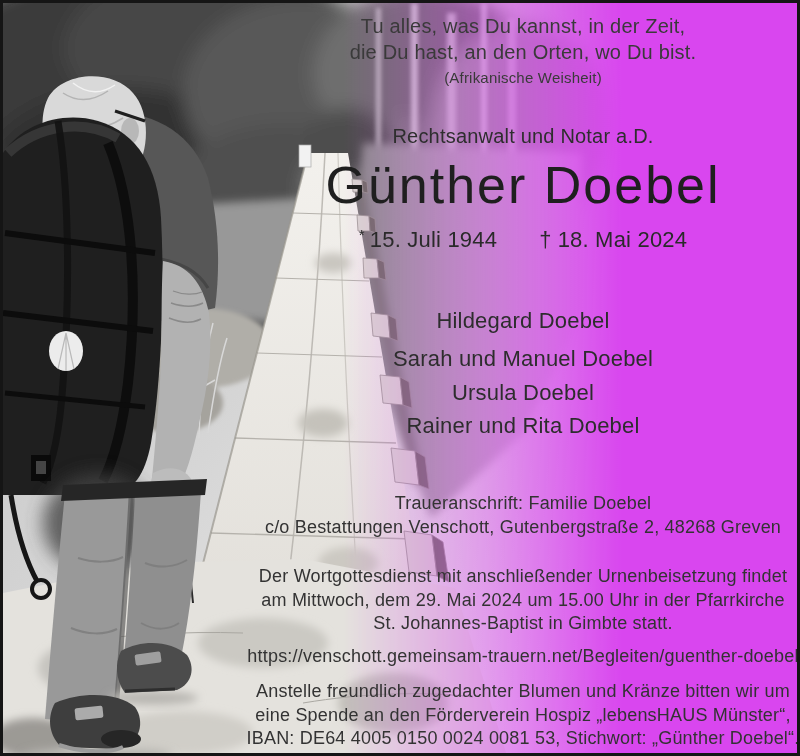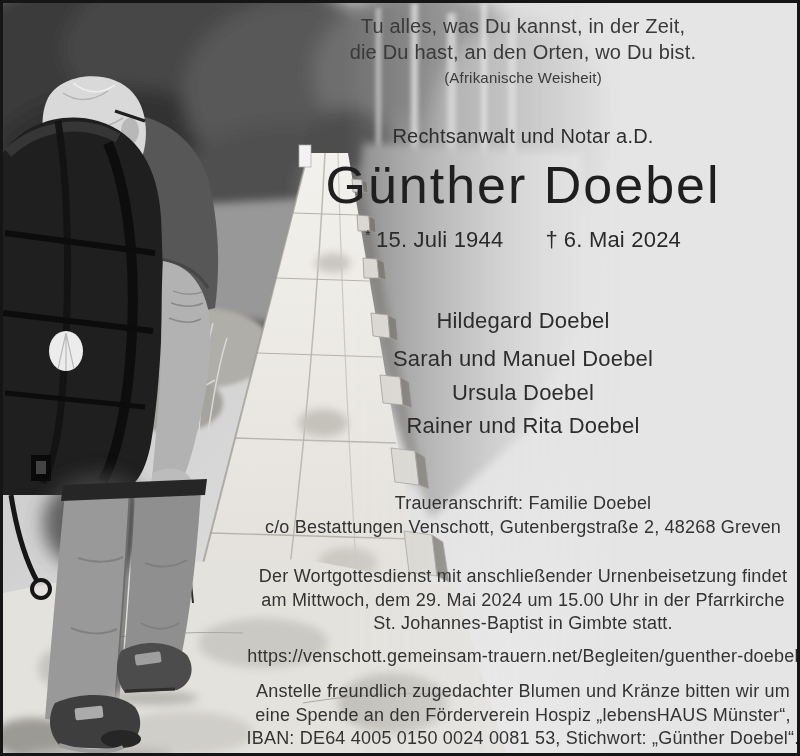--- a/index.html
+++ b/index.html
@@ -2,21 +2,21 @@
 <html><head>
 <meta charset="utf-8">
 <style>
   * { box-sizing: border-box; }
   html, body { margin: 0; padding: 0; background: #ffffff; }
   .notice {
     position: relative;
     width: 800px;
     height: 756px;
     border: 3px solid #151515;
-    background: #e5e5e5;
+    background: #d946ef;
     overflow: hidden;
     font-family: "Liberation Sans", sans-serif;
     color: #333333;
   }
   .photo { position: absolute; left: 0; top: 0; display: block; }
   .content { position: absolute; left: 240px; top: 0; width: 560px; height: 100%; }
   .line {
     position: absolute; left: 0; width: 100%; margin: 0;
     text-align: center; white-space: nowrap; letter-spacing: 0.2px;
   }
@@ -232,21 +232,21 @@
   <div class="content">
 
     <p class="line quote" style="top:10px">Tu alles, was Du kannst, in der Zeit,</p>
     <p class="line quote" style="top:36px">die Du hast, an den Orten, wo Du bist.</p>
     <p class="line attr" style="top:64px">(Afrikanische Weisheit)</p>
 
     <p class="line title" style="top:120px">Rechtsanwalt und Notar a.D.</p>
     <p class="line name" style="top:150px">Günther Doebel</p>
 
     <p class="line dates" style="top:218px">
-      <span class="birth-sym">*</span><span>15. Juli 1944</span><span class="dates-gap"></span><span class="death-sym">†</span><span>6. Mai 2024</span>
+      <span class="birth-sym">*</span><span>15. Juli 1944</span><span class="dates-gap"></span><span class="death-sym">†</span><span>18. Mai 2024</span>
     </p>
 
     <p class="line mourner" style="top:304px">Hildegard Doebel</p>
     <p class="line mourner" style="top:342px">Sarah und Manuel Doebel</p>
     <p class="line mourner" style="top:376px">Ursula Doebel</p>
     <p class="line mourner" style="top:409px">Rainer und Rita Doebel</p>
 
     <p class="line body-line" style="top:488px">Traueranschrift: Familie Doebel</p>
     <p class="line body-line" style="top:512px">c/o Bestattungen Venschott, Gutenbergstraße 2, 48268 Greven</p>
 

